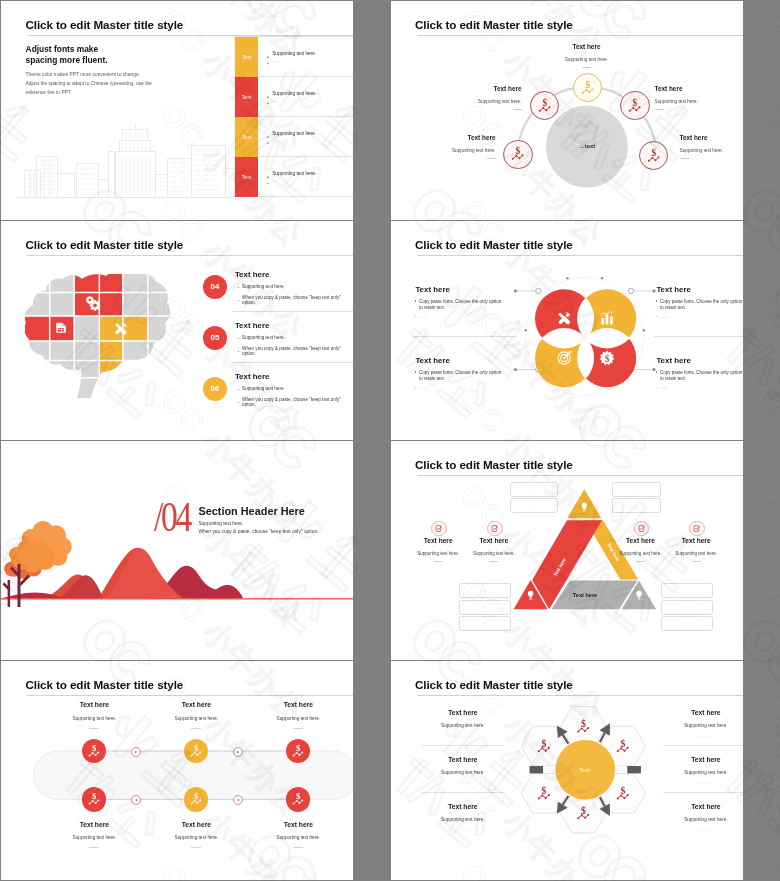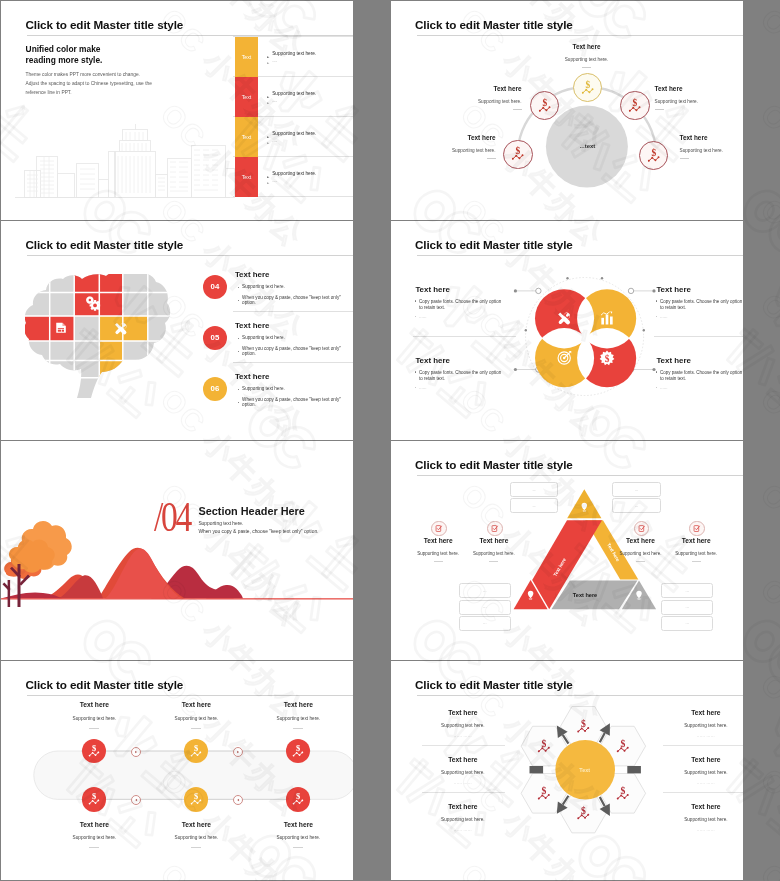--- a/index.html
+++ b/index.html
@@ -205,22 +205,22 @@
         <path d="M169 161 H175 M178 161 H187 M169 166 H175 M178 166 H187 M169 171 H175 M178 171 H187 M169 176 H175 M178 176 H187 M169 181 H175 M178 181 H187 M169 186 H175 M178 186 H187"></path>
         <path d="M169 190 H187"></path>
         <path d="M193 149 H199 M202 149 H208 M211 149 H217 M193 154 H199 M202 154 H208 M211 154 H217 M193 159 H199 M202 159 H208 M211 159 H217 M193 164 H199 M202 164 H208 M211 164 H217 M193 169 H199 M202 169 H208 M211 169 H217 M193 174 H199 M202 174 H208 M211 174 H217 M193 179 H199 M202 179 H208 M211 179 H217 M193 184 H199 M202 184 H208 M211 184 H217"></path>
         <path d="M193 189 H217"></path>
       </g>
       <rect x="14" y="196" width="215" height="0.9" fill="#e6e6e6"></rect>
     </svg>
     <div class="s-title">Click to edit Master title style</div>
     <div class="s-rule" style="width:341.5px"></div>
 
-    <div class="s1-h" style="top:43.3px">Unified color make</div>
-    <div class="s1-h" style="top:53.8px">reading more style.</div>
+    <div class="s1-h" style="top:43.3px">Adjust fonts make</div>
+    <div class="s1-h" style="top:53.8px">spacing more fluent.</div>
     <div class="s1-b" style="top:70.5px">Theme color makes PPT more convenient to change.</div>
     <div class="s1-b" style="top:80.3px">Adjust the spacing to adapt to Chinese typesetting, use the</div>
     <div class="s1-b" style="top:88.5px">reference line in PPT.</div>
 
     <div class="s1-sep" style="left:232px;top:35px;width:136px"></div>
     <div class="s1-sep" style="left:232px;top:75px;width:136px"></div>
     <div class="s1-sep" style="left:232px;top:115px;width:136px"></div>
     <div class="s1-sep" style="left:232px;top:155px;width:136px"></div>
     <div class="s1-sep" style="left:232px;top:195px;width:136px"></div>
 

